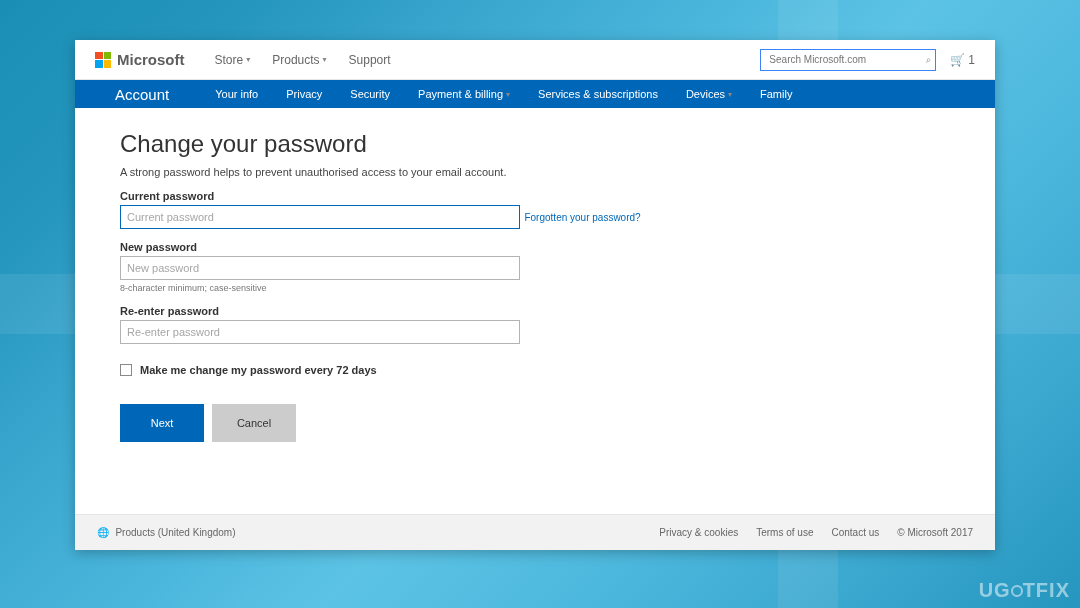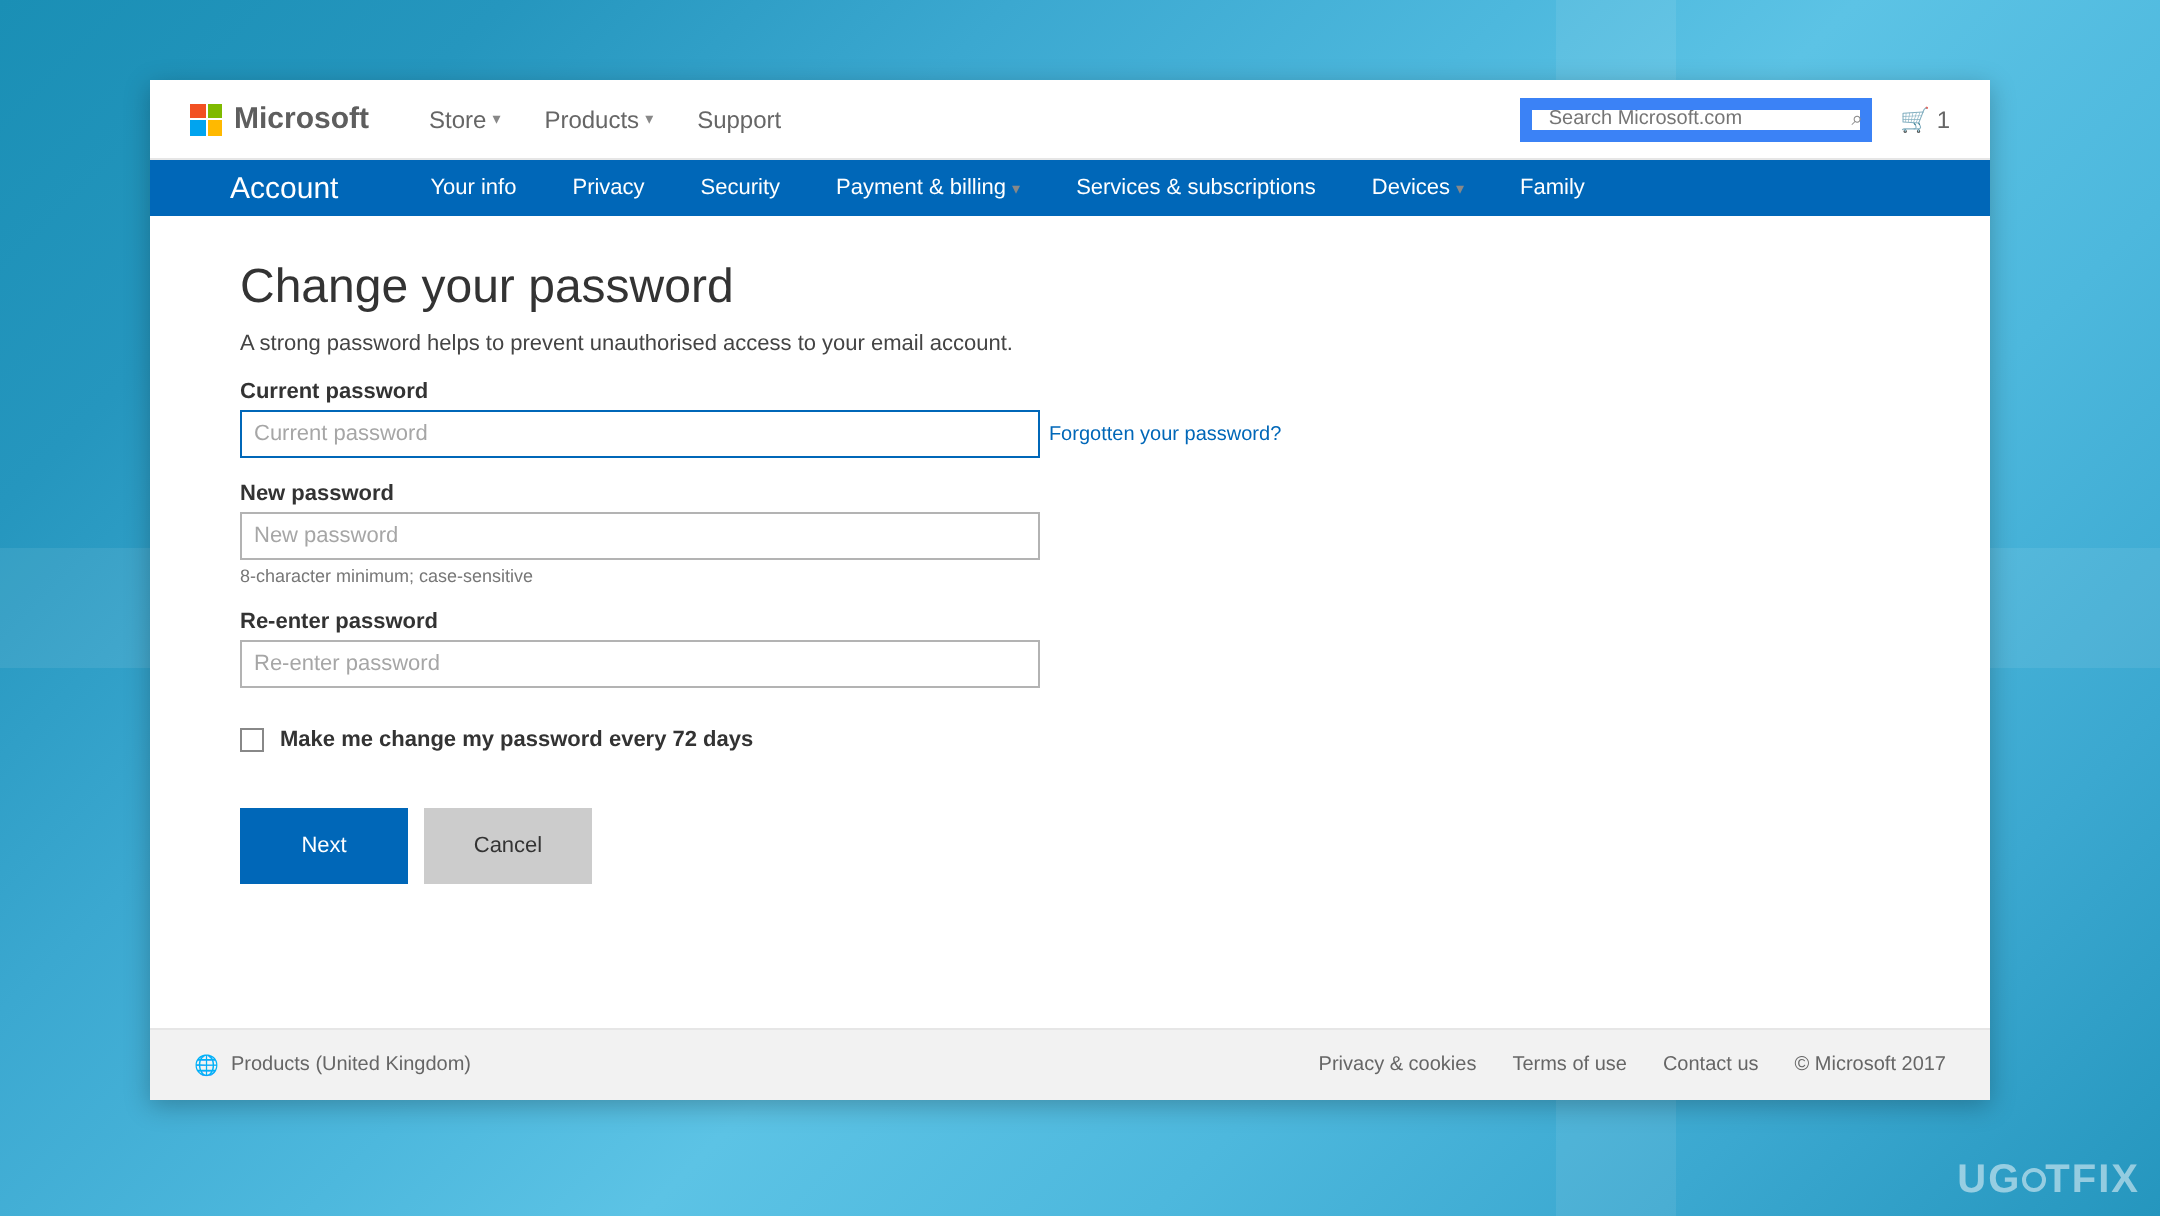--- a/index.html
+++ b/index.html
@@ -82,21 +82,21 @@
 .top-right {
   position:absolute;
   right: 20px;
   display:flex;
   align-items:center;
   gap:14px;
 }
 .search-box {
   width: 176px;
   height: 22px;
-  border: 6px solid #3b82f6;
+  border: 1px solid #3b82f6;
   font-size: 10px;
   padding: 0 20px 0 8px;
   color:#666;
 }
 .search-wrap { position:relative; }
 .search-wrap .sicon {
   position:absolute;
   right:5px; top:50%; transform:translateY(-50%);
   font-size:10px; color:#888;
 }

